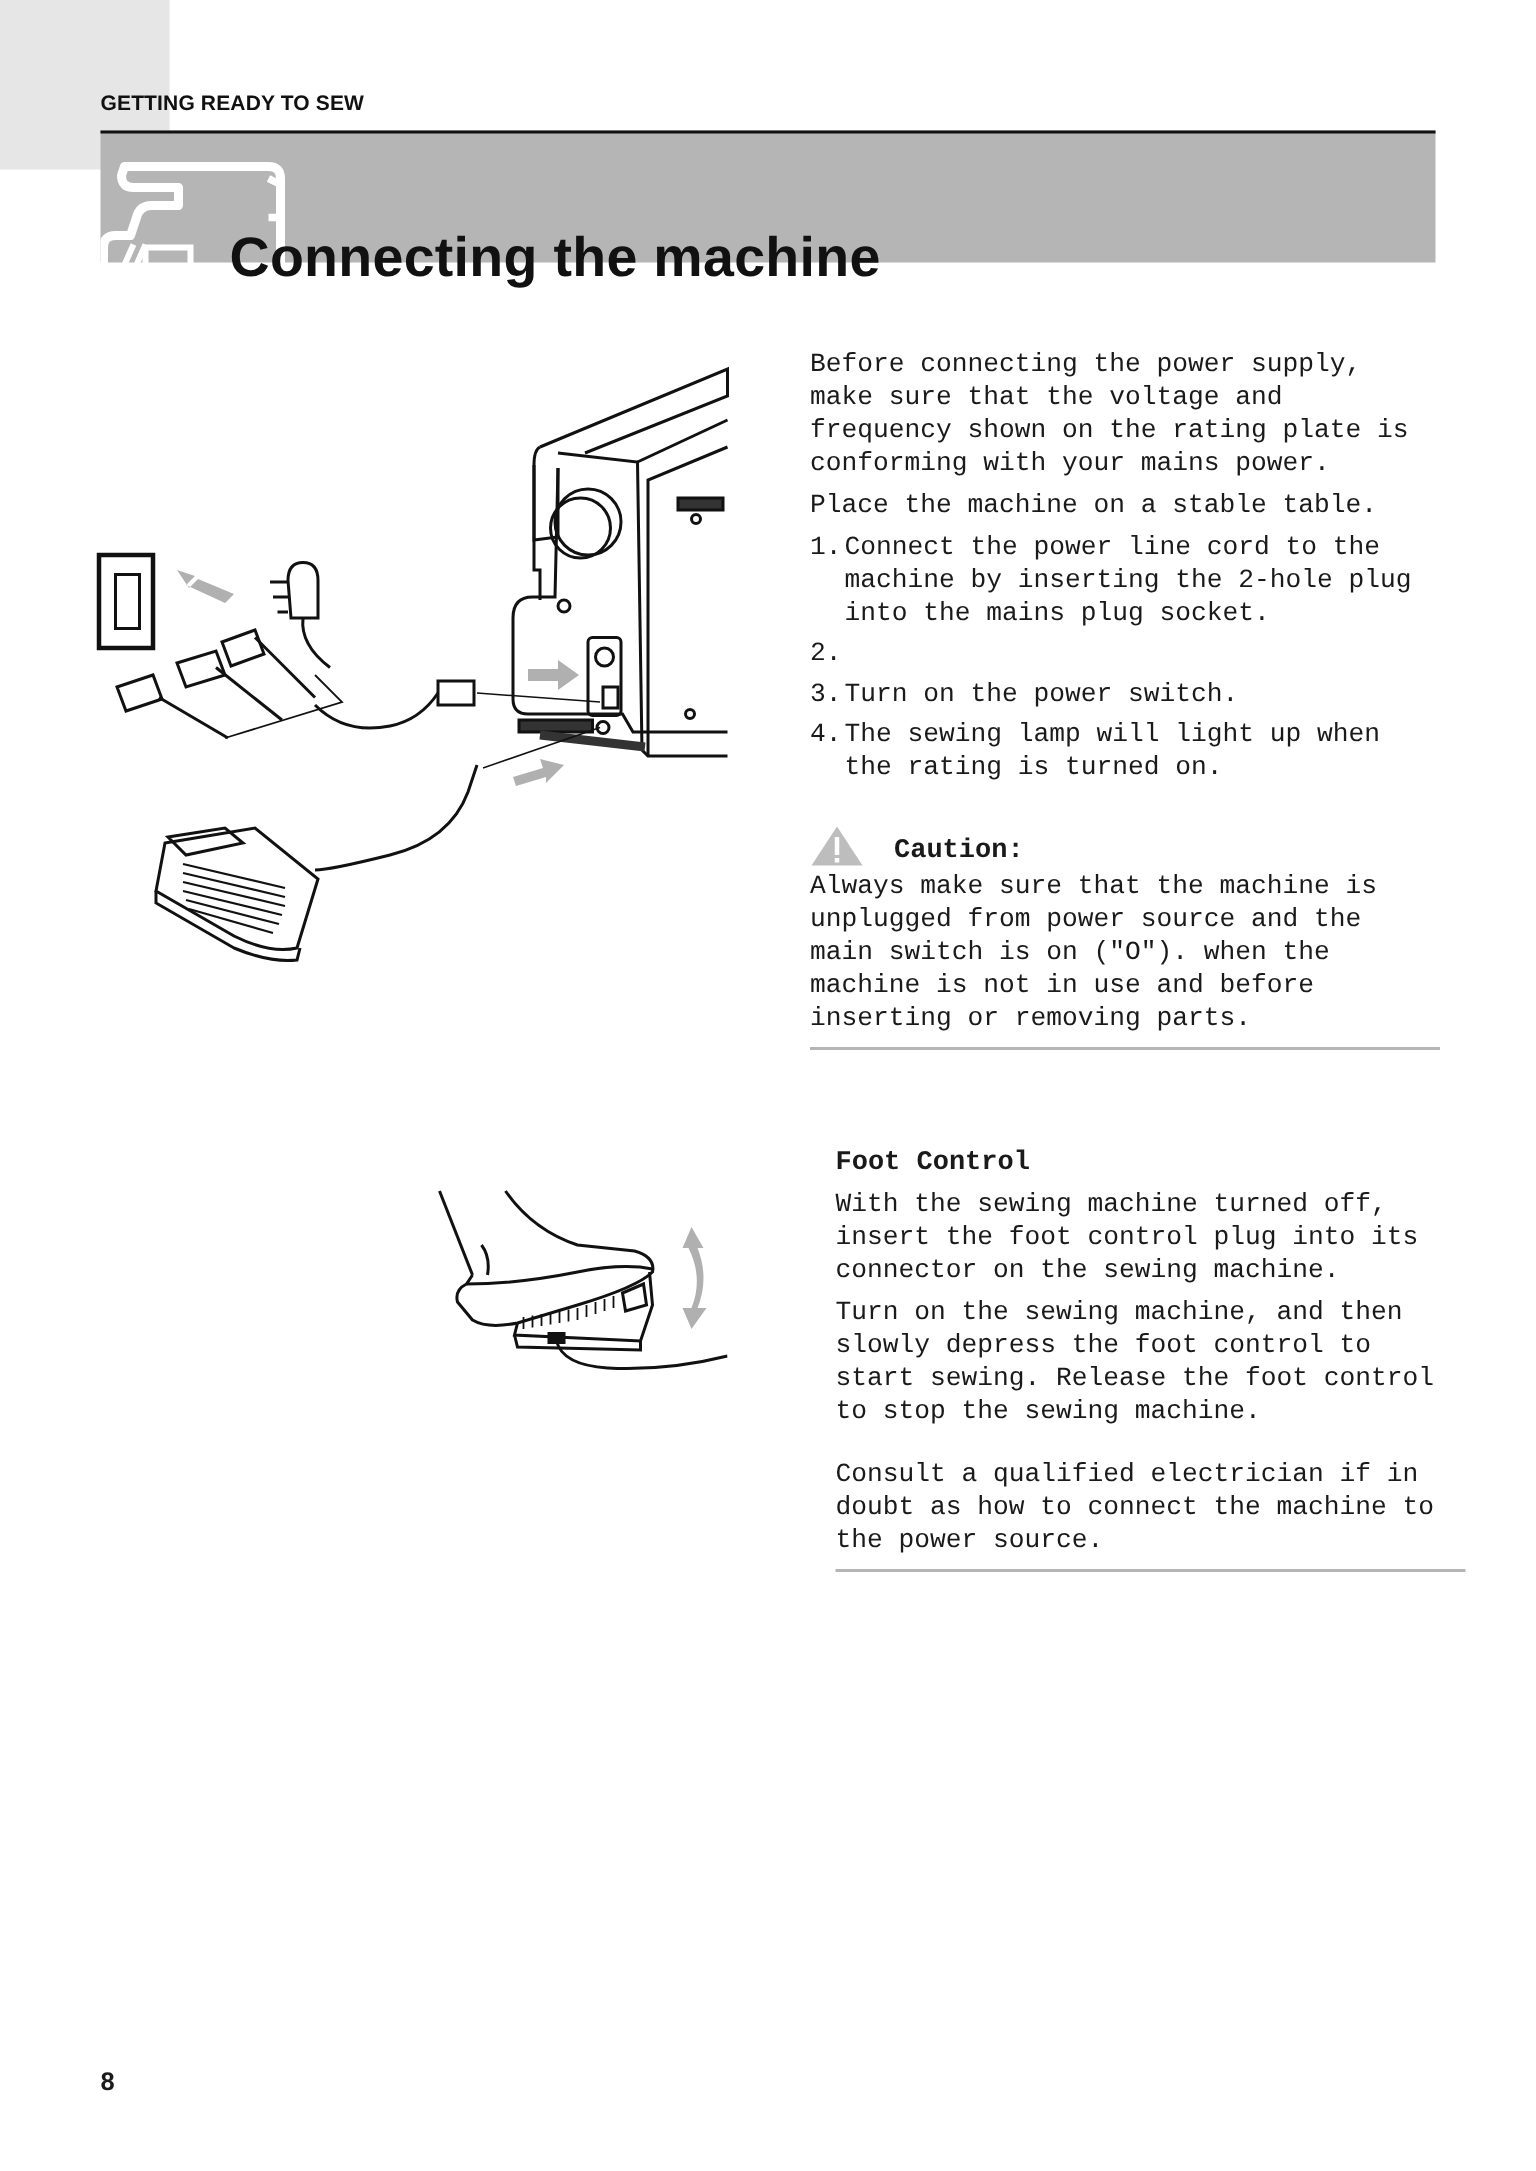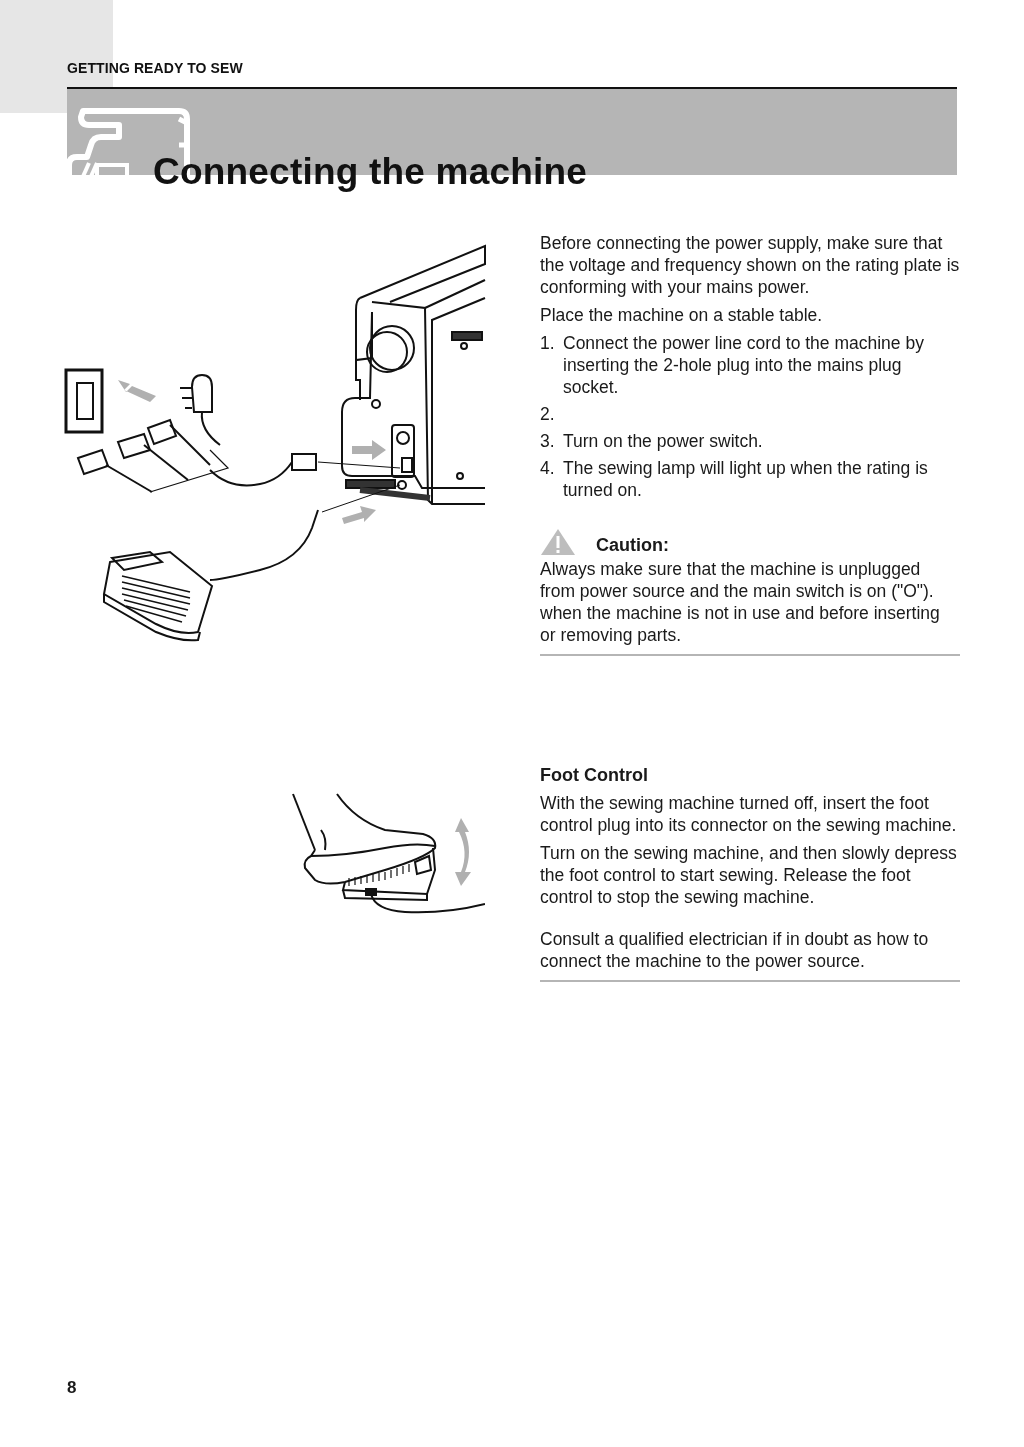--- a/index.html
+++ b/index.html
@@ -3,21 +3,21 @@
 <meta charset="utf-8">
 <style>
   html, body { margin:0; padding:0; }
   body { width:1024px; height:1447px; background:#fff; position:relative; overflow:hidden;
          font-family:"Liberation Sans", sans-serif; color:#1a1a1a; }
   .corner-tab { position:absolute; left:0; top:0; width:113px; height:113px; background:#e6e6e6; }
   .section-label { position:absolute; left:67px; top:60px; font-size:14px; font-weight:bold; letter-spacing:0.1px; color:#111; }
   .title-bar { position:absolute; left:67px; top:87px; width:890px; height:88px; background:#b5b5b5; border-top:2px solid #111; box-sizing:border-box; }
   .title-icon { position:absolute; left:0; top:16px; width:125px; height:90px; }
   .page-title { position:absolute; left:86px; top:62px; font-size:37px; font-weight:bold; color:#111; letter-spacing:0.2px; }
-  .text-col { position:absolute; left:540px; width:420px; font-size:17.5px; line-height:22px; color:#1a1a1a; }
+  .text-col { position:absolute; left:540px; width:420px; font-size:17.5px; line-height:22px; color:#1a1a1a;font-family:Liberation Mono, monospace; }
   .text-col p { margin:0 0 6px 0; }
   .steps { margin:0; padding:0; list-style:none; }
   .steps li { display:flex; margin-bottom:5px; }
   .steps .num { width:23px; flex:none; }
   .warn-head { display:flex; align-items:flex-end; gap:20px; font-weight:bold; font-size:18px; margin:0 0 2px 0; }
   .warn-icon { width:36px; height:28px; }
   .rule { height:0; border-top:2px solid #b5b5b5; margin-top:8px; }
   .subhead { font-weight:bold; font-size:18px; margin:0 0 6px 0; }
   .illus { position:absolute; }
   .page-num { position:absolute; left:67px; top:1378px; font-size:17px; font-weight:bold; }
@@ -154,21 +154,21 @@
         <path d="M64 88 L64 96 M70 87 L70 95 M76 86 L76 94 M82 85 L82 93 M88 84 L88 92 M94 83 L94 91 M100 82 L100 90 M106 80 L106 88 M112 78 L112 86 M118 76 L118 84 M124 74 L124 82"></path>
       </g>
     <path d="M86 104 Q90 120 120 122 Q160 124 200 114"></path>
   </g>
   <rect x="80" y="98" width="12" height="8" fill="#111"></rect>
   <g fill="#b0b0b0">
     <path d="M176 28 L170 42 L174 42 Q184 62 176 82 L170 82 L176 96 L186 82 L180 82 Q188 62 180 42 L184 42 Z"></path>
   </g>
 </svg>
 
-<div class="text-col" style="top:764px;">
+<div class="text-col" style="top:764px;margin-left:17px;">
   <div class="subhead">Foot Control</div>
   <p>With the sewing machine turned off, insert the foot control plug into its connector on the sewing machine.</p>
   <p>Turn on the sewing machine, and then slowly depress the foot control to start sewing. Release the foot control to stop the sewing machine.</p>
   <div style="height:8px"></div>
   <div style="height:6px"></div>
   <div>Consult a qualified electrician if in doubt as how to connect the machine to the power source.</div>
   <div class="rule"></div>
 </div>
 
 <div class="page-num">8</div>

